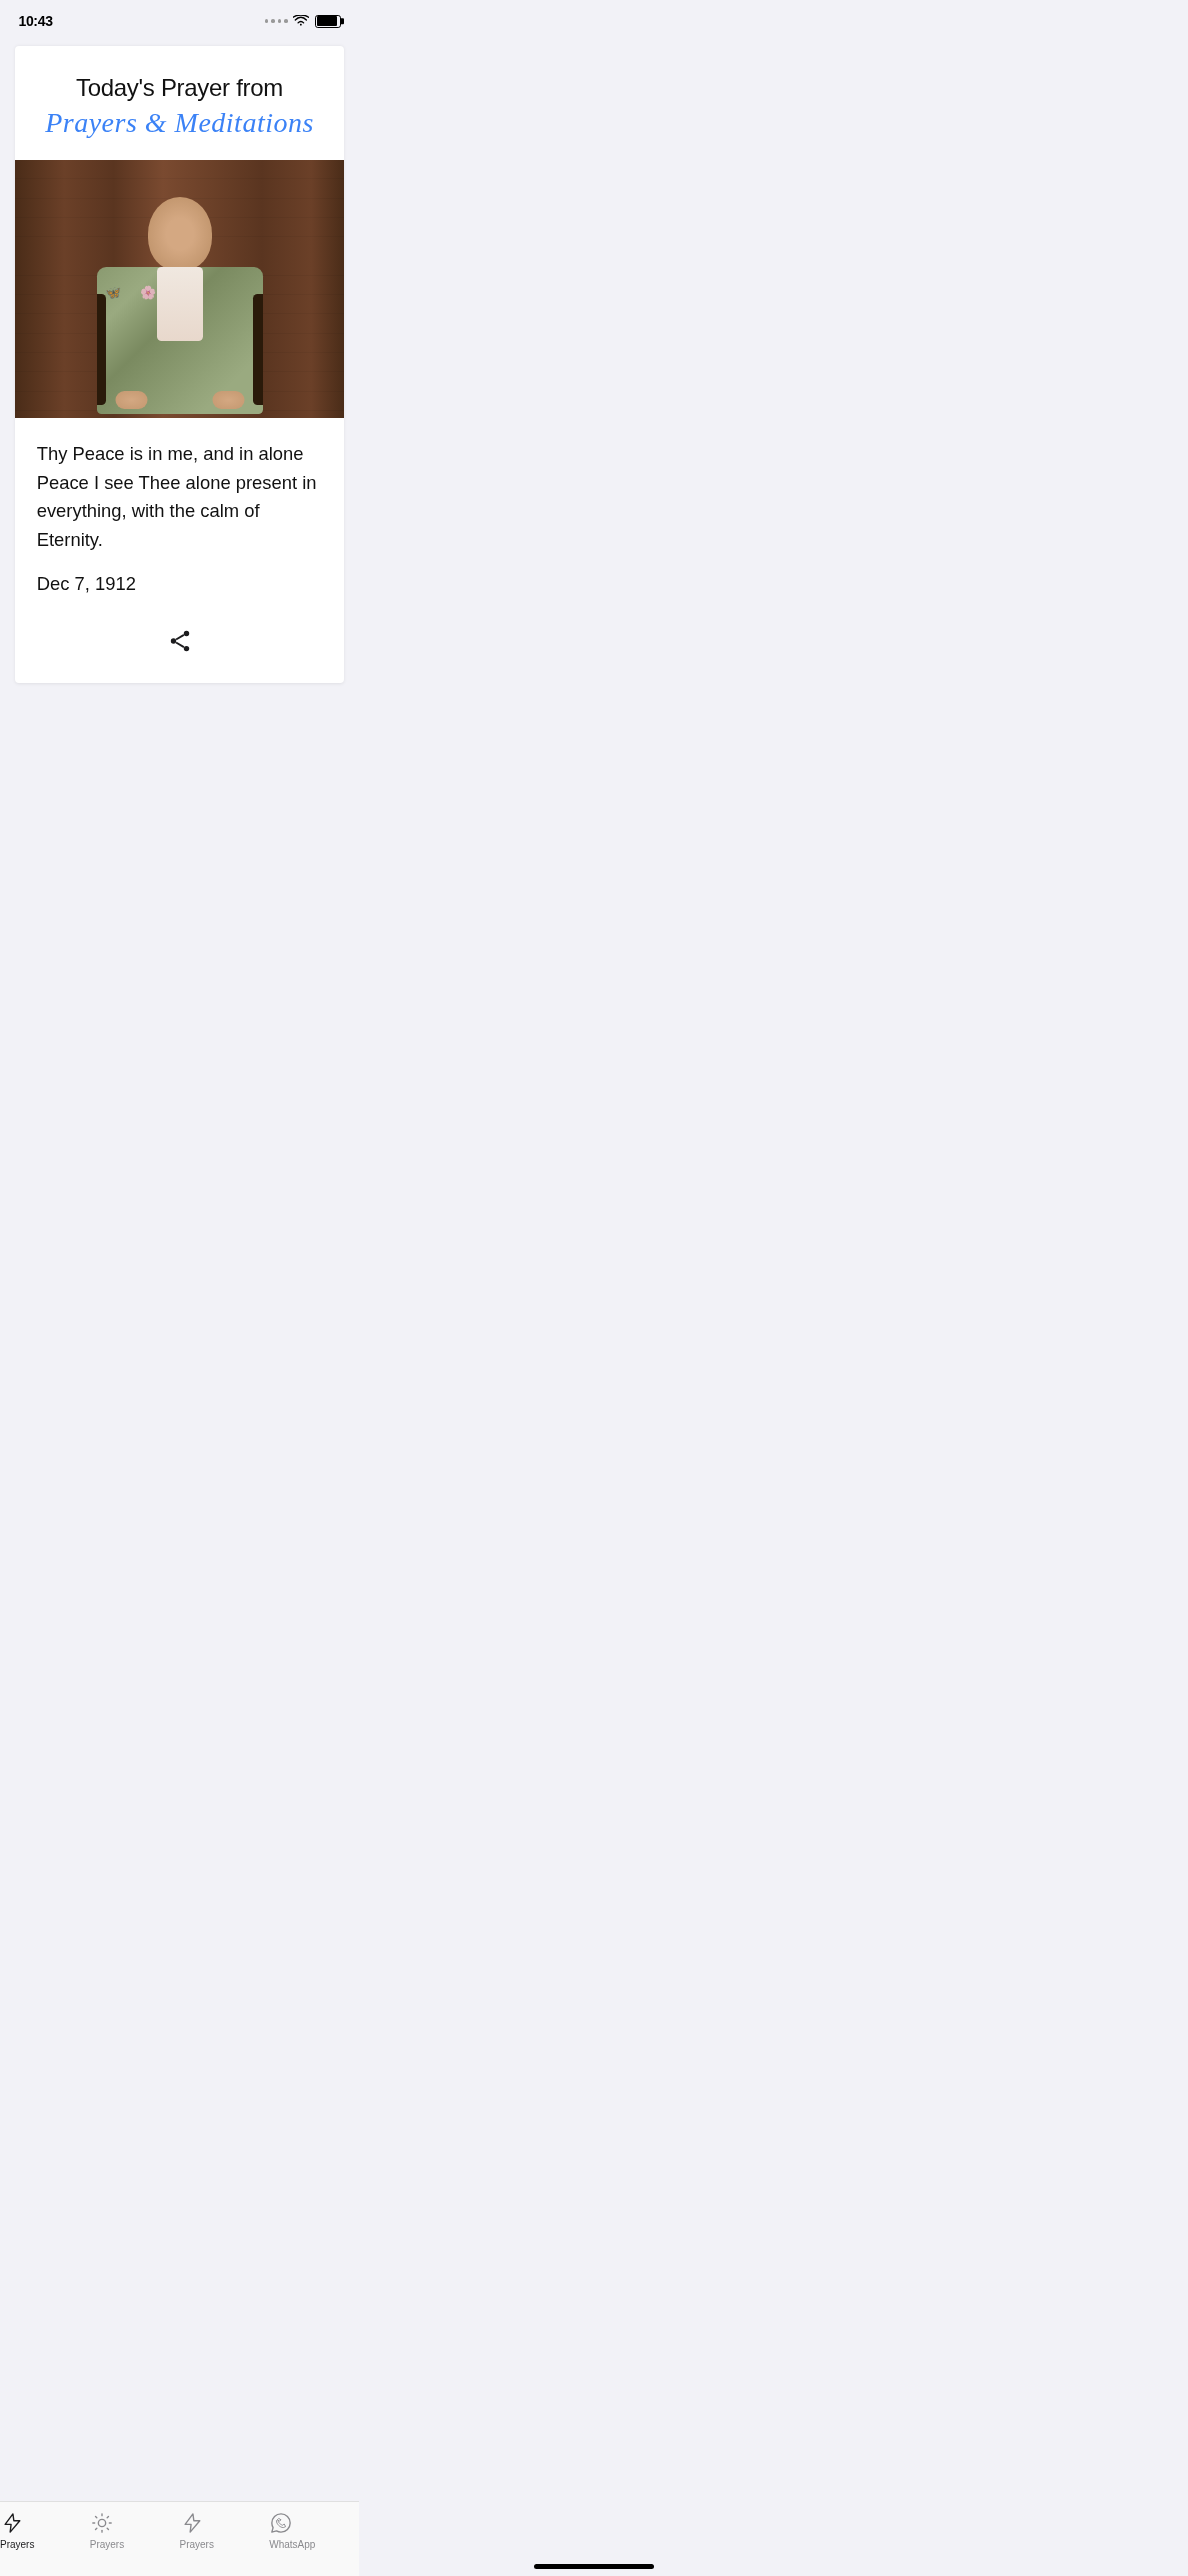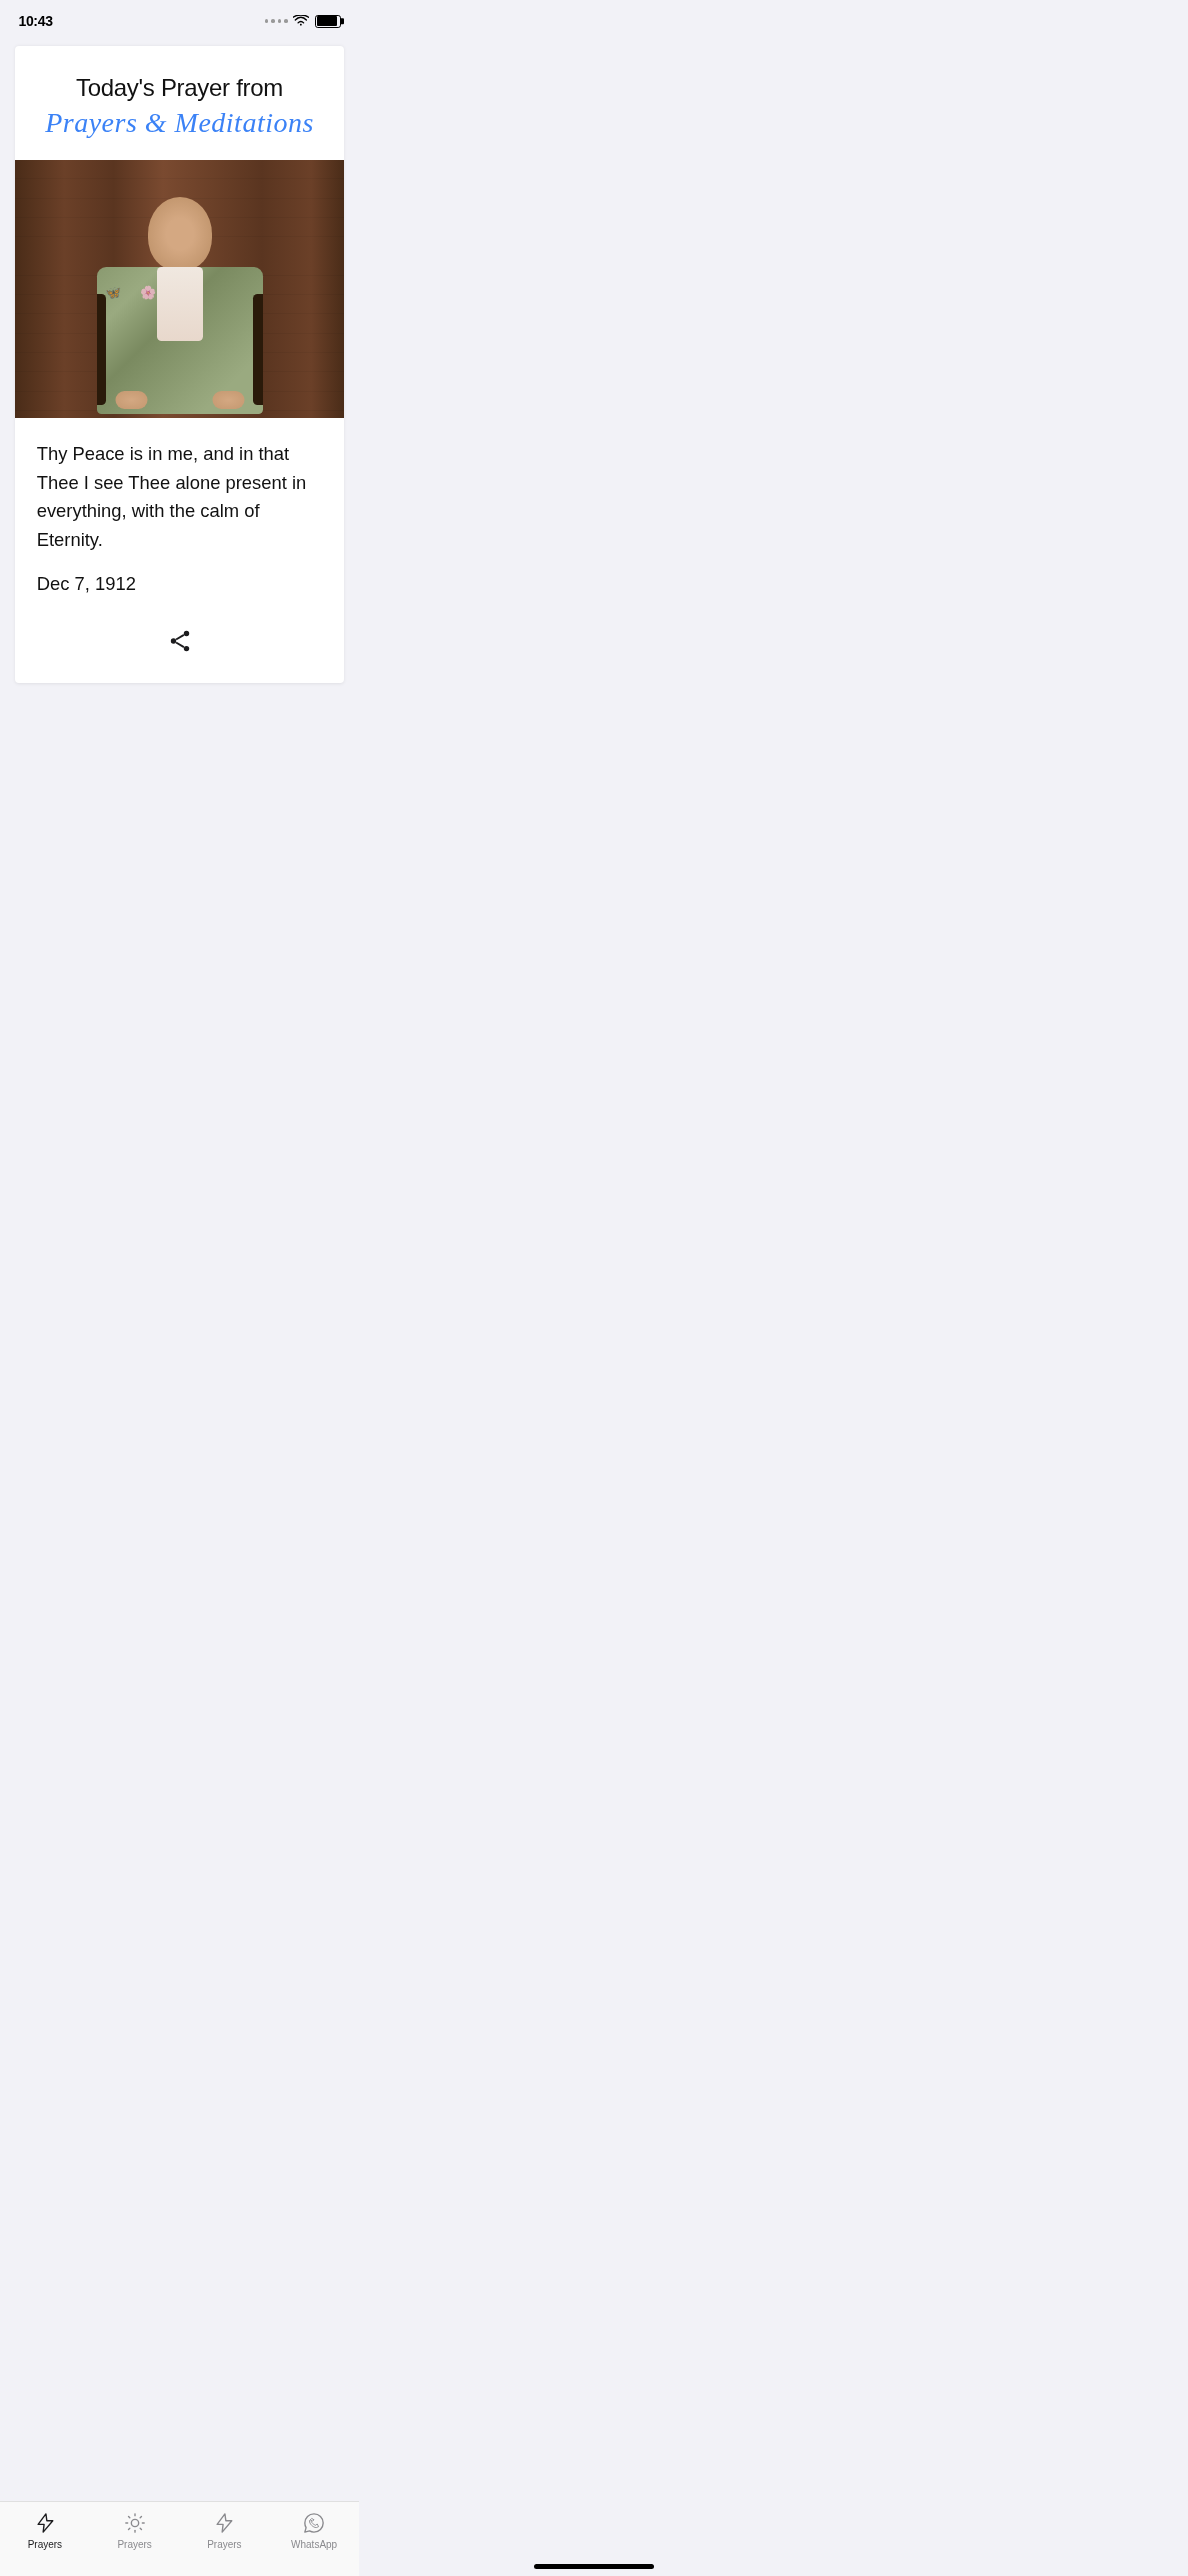--- a/index.html
+++ b/index.html
@@ -320,21 +320,20 @@
       display: flex;
       justify-content: space-around;
       align-items: flex-start;
       padding-top: 9.2px;
       padding-bottom: 26px;
     }
 
     .tab-item {
       display: flex;
       flex-direction: column;
-      align-items: center;
       gap: 3.7px;
       flex: 1;
       cursor: pointer;
     }
 
     .tab-icon {
       width: 24px;
       height: 24px;
       display: flex;
       align-items: center;
@@ -420,21 +419,21 @@
             <div class="hands">
               <div class="hand"></div>
               <div class="hand"></div>
             </div>
           </div>
         </div>
       </div>
     </div>
 
     <div class="card-body">
-      <p class="prayer-text">Thy Peace is in me, and in that Thee I see Thee alone present in everything, with the calm of Eternity.</p>
+      <p class="prayer-text">Thy Peace is in me, and in alone Peace I see Thee alone present in everything, with the calm of Eternity.</p>
       <p class="prayer-date">Dec 7, 1912</p>
 
       <div class="share-container">
         <button class="share-btn">
           <svg class="share-icon" viewBox="0 0 24 24" fill="#1c1c1e" xmlns="http://www.w3.org/2000/svg">
             <circle cx="18" cy="5" r="2.5"></circle>
             <circle cx="6" cy="12" r="2.5"></circle>
             <circle cx="18" cy="19" r="2.5"></circle>
             <line x1="15.6" y1="6.4" x2="8.4" y2="10.6" stroke="#1c1c1e" stroke-width="1.8"></line>
             <line x1="8.4" y1="13.4" x2="15.6" y2="17.6" stroke="#1c1c1e" stroke-width="1.8"></line>

